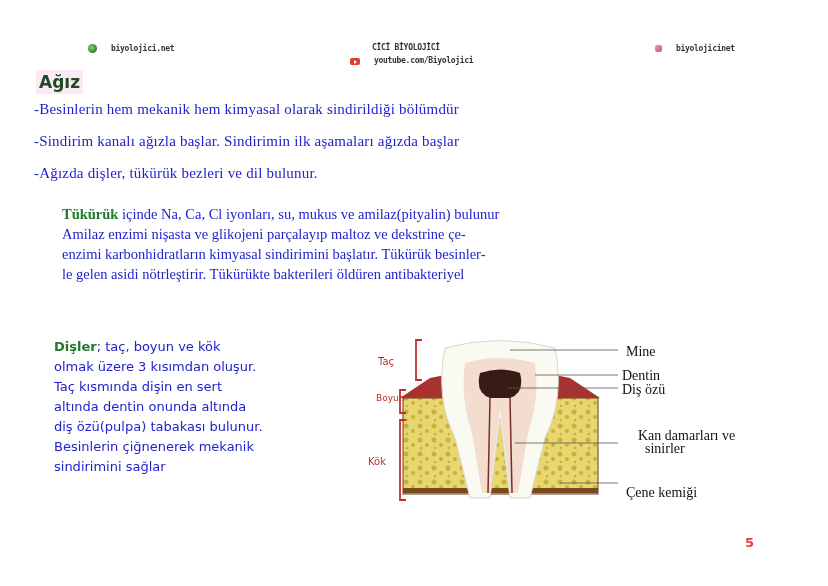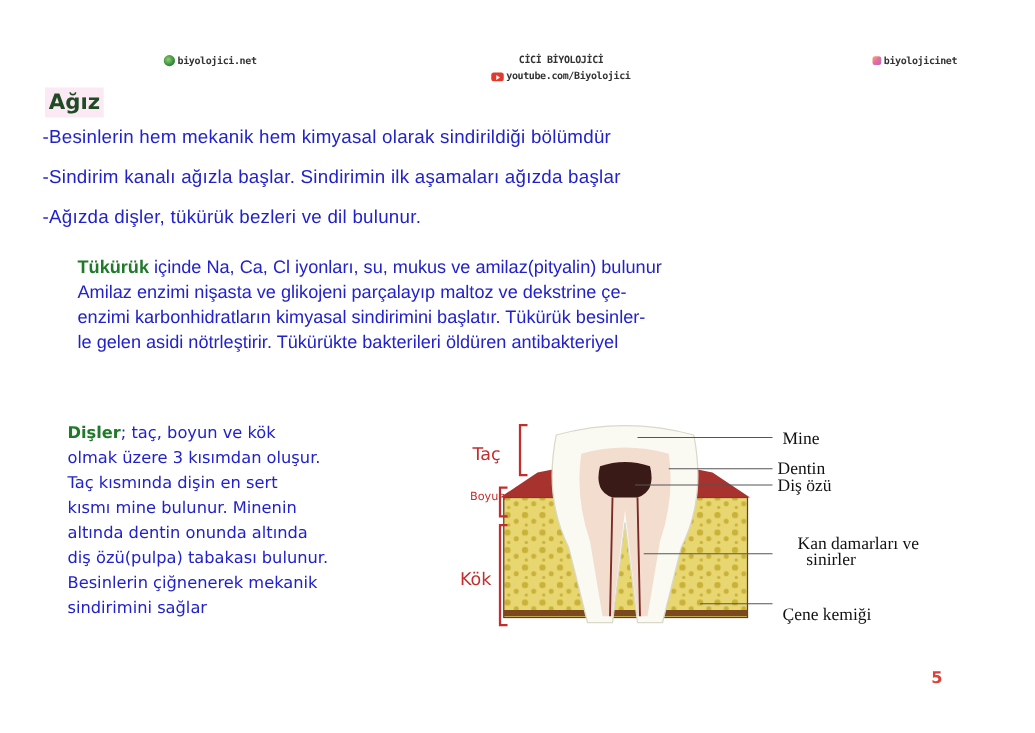--- a/index.html
+++ b/index.html
@@ -1,29 +1,29 @@
 <!DOCTYPE html>
 <html><head>
 <meta charset="utf-8">
 <style>
   html, body { margin:0; padding:0; background:#ffffff; }
   body { width:828px; height:586px; position:relative; overflow:hidden; font-family:"DejaVu Sans", sans-serif; }
-  .hdr { position:absolute; font-family:"DejaVu Sans Mono", monospace; font-size:8px; color:#333; font-weight:bold; letter-spacing:-0.3px; display:flex; align-items:center; gap:2px;margin-left:43px; }
+  .hdr { position:absolute; font-family:"DejaVu Sans Mono", monospace; font-size:8px; color:#333; font-weight:bold; letter-spacing:-0.3px; display:flex; align-items:center; gap:14px; }
   .globe { width:9px; height:9px; border-radius:50%; background:radial-gradient(circle at 40% 40%, #8ad16a, #2d7d3a 70%); display:inline-block; }
   .yt { width:10px; height:7px; border-radius:2px; background:#e23b2e; display:inline-block; position:relative; }
   .yt::after { content:""; position:absolute; left:4px; top:1.5px; border-left:3px solid #fff; border-top:2px solid transparent; border-bottom:2px solid transparent; }
   .ig { width:7px; height:7px; border-radius:2px; background:linear-gradient(135deg,#f58529,#dd2a7b,#8134af); display:inline-block; opacity:.7; }
   .title { position:absolute; left:36px; top:70px; padding:2px 3px; background:#fbeaf3; font-family:"DejaVu Sans", sans-serif; font-weight:bold; font-size:17px; color:#1f4a24; }
-  .line { position:absolute; font-family:Liberation Sans, sans-serif; color:#2222cc; font-size:15px; white-space:nowrap; letter-spacing:0.2px; }
+  .line { position:absolute; font-family:Liberation Serif, serif; color:#2222cc; font-size:15px; white-space:nowrap; letter-spacing:0.2px; }
   .green { color:#1f7a2a; font-weight:bold; }
-  .para { position:absolute; font-family:Liberation Sans, sans-serif; color:#2222cc; font-size:14.5px; line-height:20px; white-space:nowrap; }
+  .para { position:absolute; font-family:Liberation Serif, serif; color:#2222cc; font-size:14.5px; line-height:20px; white-space:nowrap; }
   .para2 { position:absolute; font-family:"DejaVu Sans", sans-serif; color:#2222cc; font-size:13px; line-height:20px; white-space:nowrap; }
   .diagram { position:absolute; left:360px; top:338px; width:410px; height:170px; }
   .lbl { position:absolute; font-family:Liberation Serif, serif; font-size:14px; color:#111; }
-  .redlbl { position:absolute; font-family:"DejaVu Sans", sans-serif; font-size:14px; color:#c42d2d; }
+  .redlbl { position:absolute; font-family:"DejaVu Sans", sans-serif; font-size:10px; color:#c42d2d; }
   .pagenum { position:absolute; left:745px; top:535px; font-family:"DejaVu Sans", sans-serif; font-weight:bold; font-size:13px; color:#d9433a; }
 </style>
 </head>
 <body>
 
 <div class="hdr" style="left:88px; top:44px;">
   <span class="globe"></span>
   <span>biyolojici.net</span>
 </div>
 <div class="hdr" style="left:372px; top:43px;">
@@ -48,21 +48,20 @@
   <div><span class="green">Tükürük</span><span> içinde Na, Ca, Cl iyonları, su, mukus ve amilaz(pityalin) bulunur</span></div>
   <div>Amilaz enzimi nişasta ve glikojeni parçalayıp maltoz ve dekstrine çe-</div>
   <div>enzimi karbonhidratların kimyasal sindirimini başlatır. Tükürük besinler-</div>
   <div>le gelen asidi nötrleştirir. Tükürükte bakterileri öldüren antibakteriyel</div>
 </div>
 
 <div class="para2" style="left:54px; top:337px;">
   <div><span class="green">Dişler</span><span>; taç, boyun ve kök</span></div>
   <div>olmak üzere 3 kısımdan oluşur.</div>
   <div>Taç kısmında dişin en sert</div>
-  <div>kısmı mine bulunur. Minenin</div>
   <div>altında dentin onunda altında</div>
   <div>diş özü(pulpa) tabakası bulunur.</div>
   <div>Besinlerin çiğnenerek mekanik</div>
   <div>sindirimini sağlar</div>
 </div>
 
 <div class="diagram">
   <svg width="410" height="170" viewBox="0 0 410 170">
     <defs>
       <pattern id="bone" width="14" height="14" patternUnits="userSpaceOnUse">

